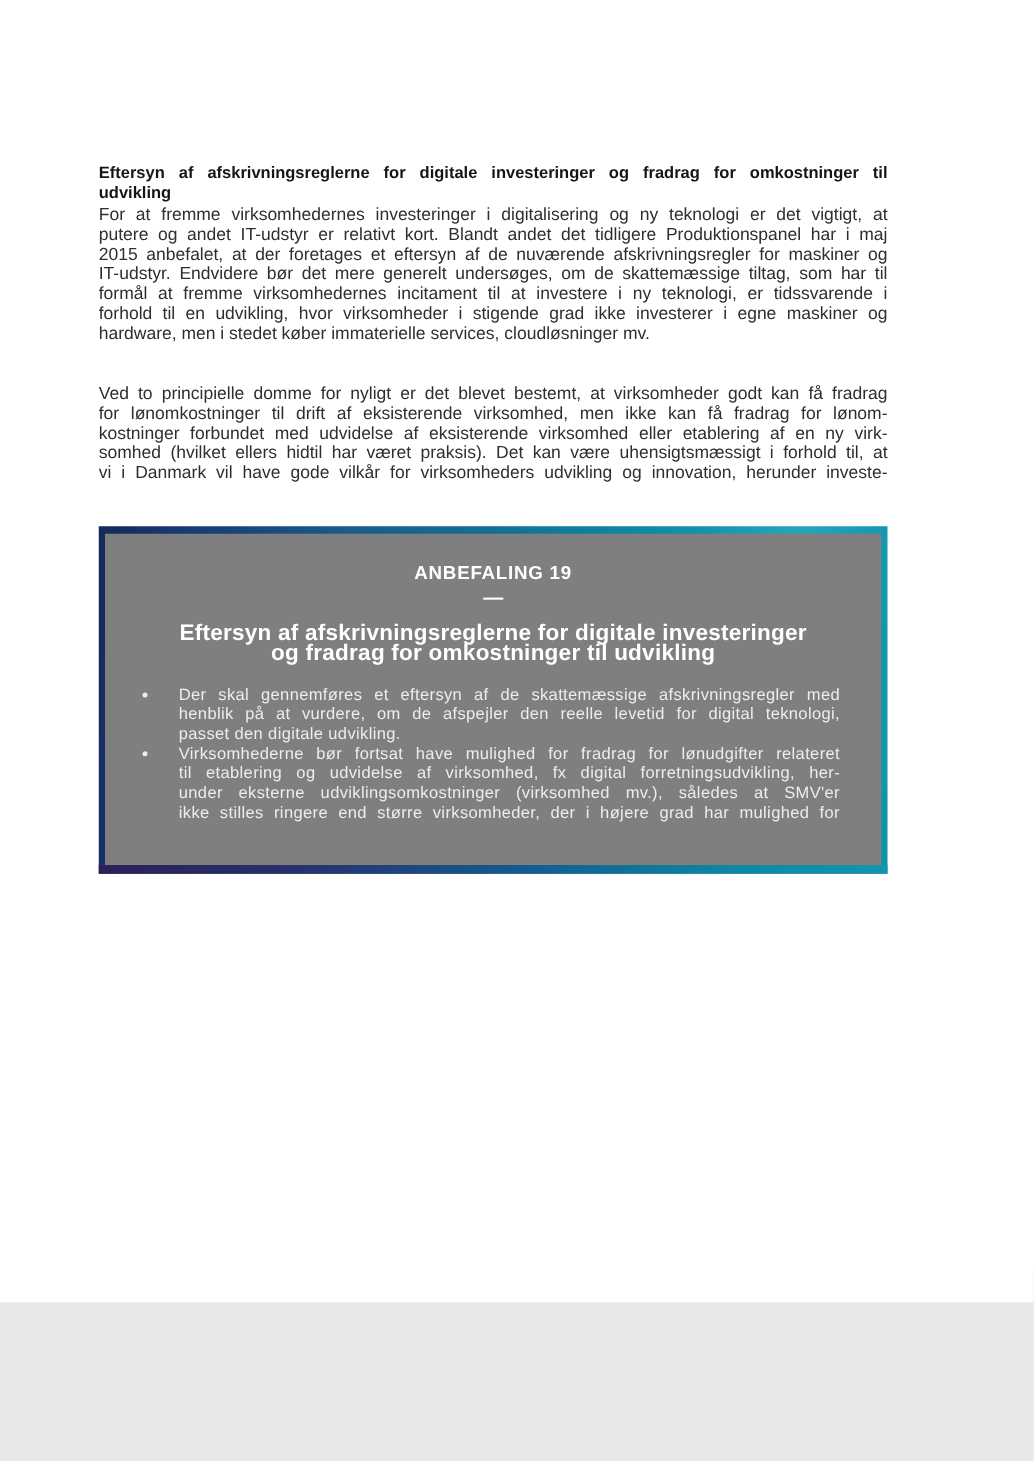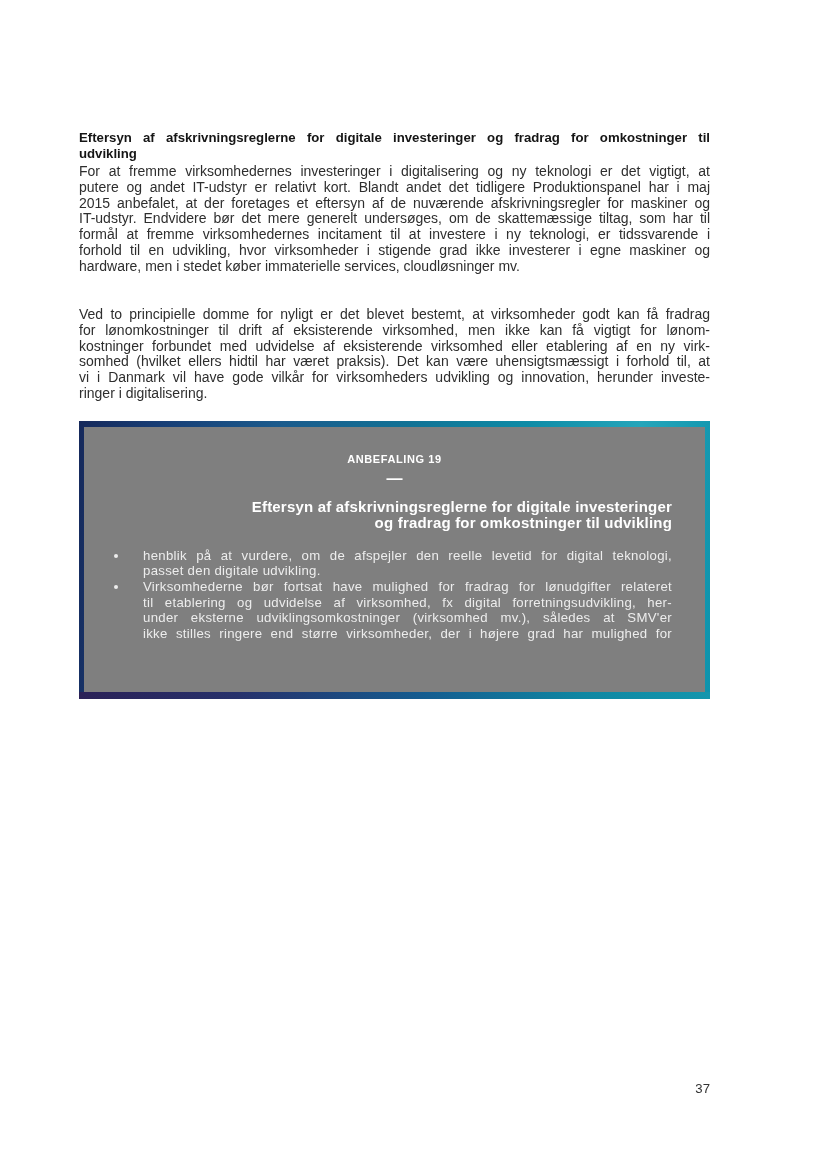--- a/index.html
+++ b/index.html
@@ -1,19 +1,19 @@
 <!DOCTYPE html>
 <html><head>
 <meta charset="utf-8">
 <style>
   html, body { margin: 0; padding: 0; background: #e8e8e8; }
   .page {
     position: relative;
     width: 827px;
-    height: 1169px;
+    height: 1042px;
     margin: 0 auto;
     background: #ffffff;
     font-family: "Liberation Sans", sans-serif;
     color: #2b2b2b;
     overflow: hidden;
   }
   .textcol { position: absolute; left: 79px; width: 631px; }
 
   .heading {
     top: 130px;
@@ -54,38 +54,38 @@
     width: 100%;
     height: 100%;
     box-sizing: border-box;
     background: #7f7f7f;
     color: #ededed;
     padding: 12px 33px 0 33px;
   }
   .box-title {
     margin-top: 12px;
     text-align: center;
-    font-size: 11px;
+    font-size: 15px;
     font-weight: bold;
     letter-spacing: 0.6px;
     color: #ffffff;
     line-height: 16px;
   }
   .box-divider {
     margin-top: 4px;
     text-align: center;
     font-size: 16px;
     font-weight: bold;
     color: #ffffff;
     line-height: 16px;
   }
   .box-subtitle {
     margin-top: 12px;
-    text-align: right;
-    font-size: 15px;
+    text-align: center;
+    font-size: 18px;
     font-weight: bold;
     color: #ffffff;
     line-height: 15.8px;
     letter-spacing: 0.2px;
   }
   .bullets { margin-top: 17px; font-size: 13.2px; line-height: 15.7px; letter-spacing: 0.3px; }
   .bullet-item { position: relative; padding-left: 26px; }
   .bullet-dot {
     position: absolute;
     left: -3px;
@@ -118,39 +118,39 @@
       <div class="jline">putere og andet IT-udstyr er relativt kort. Blandt andet det tidligere Produktionspanel har i maj</div>
       <div class="jline">2015 anbefalet, at der foretages et eftersyn af de nuværende afskrivningsregler for maskiner og</div>
       <div class="jline">IT-udstyr. Endvidere bør det mere generelt undersøges, om de skattemæssige tiltag, som har til</div>
       <div class="jline">formål at fremme virksomhedernes incitament til at investere i ny teknologi, er tidssvarende i</div>
       <div class="jline">forhold til en udvikling, hvor virksomheder i stigende grad ikke investerer i egne maskiner og</div>
       <div class="jline line-last">hardware, men i stedet køber immaterielle services, cloudløsninger mv.</div>
     </div>
 
   <div class="textcol para p2">
       <div class="jline">Ved to principielle domme for nyligt er det blevet bestemt, at virksomheder godt kan få fradrag</div>
-      <div class="jline">for lønomkostninger til drift af eksisterende virksomhed, men ikke kan få vigtigt for lønom-</div>
+      <div class="jline">for lønomkostninger til drift af eksisterende virksomhed, men ikke kan få fradrag for lønom-</div>
       <div class="jline">kostninger forbundet med udvidelse af eksisterende virksomhed eller etablering af en ny virk-</div>
       <div class="jline">somhed (hvilket ellers hidtil har været praksis). Det kan være uhensigtsmæssigt i forhold til, at</div>
       <div class="jline">vi i Danmark vil have gode vilkår for virksomheders udvikling og innovation, herunder investe-</div>
-      <div class="jline line-last">ringer i digitalisering.</div>
     </div>
 
   <div class="box-frame">
     <div class="box-inner">
       <div class="box-title">ANBEFALING 19</div>
       <div class="box-divider">—</div>
       <div class="box-subtitle">
         <div>Eftersyn af afskrivningsreglerne for digitale investeringer</div>
         <div>og fradrag for omkostninger til udvikling</div>
       </div>
       <div class="bullets">
         <div class="bullet-item">
           <span class="bullet-dot"></span>
           <div class="bullet-text">
+              <div class="jline">Der skal gennemføres et eftersyn af de skattemæssige afskrivningsregler med</div>
               <div class="jline">henblik på at vurdere, om de afspejler den reelle levetid for digital teknologi,</div>
               <div class="jline line-last">passet den digitale udvikling.</div>
             </div>
         </div>
         <div class="bullet-item">
           <span class="bullet-dot"></span>
           <div class="bullet-text">
               <div class="jline">Virksomhederne bør fortsat have mulighed for fradrag for lønudgifter relateret</div>
               <div class="jline">til etablering og udvidelse af virksomhed, fx digital forretningsudvikling, her-</div>
               <div class="jline">under eksterne udviklingsomkostninger (virksomhed mv.), således at SMV'er</div>

